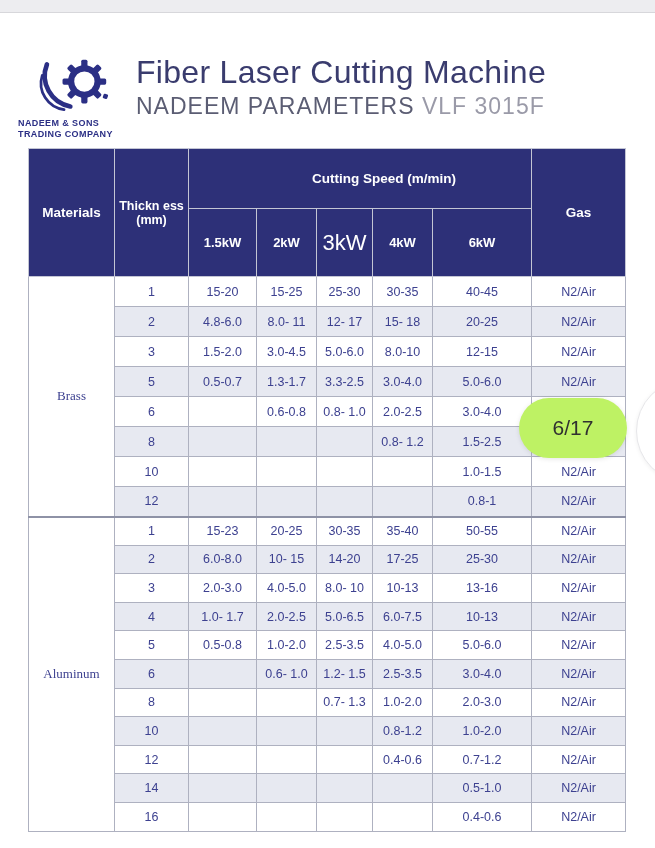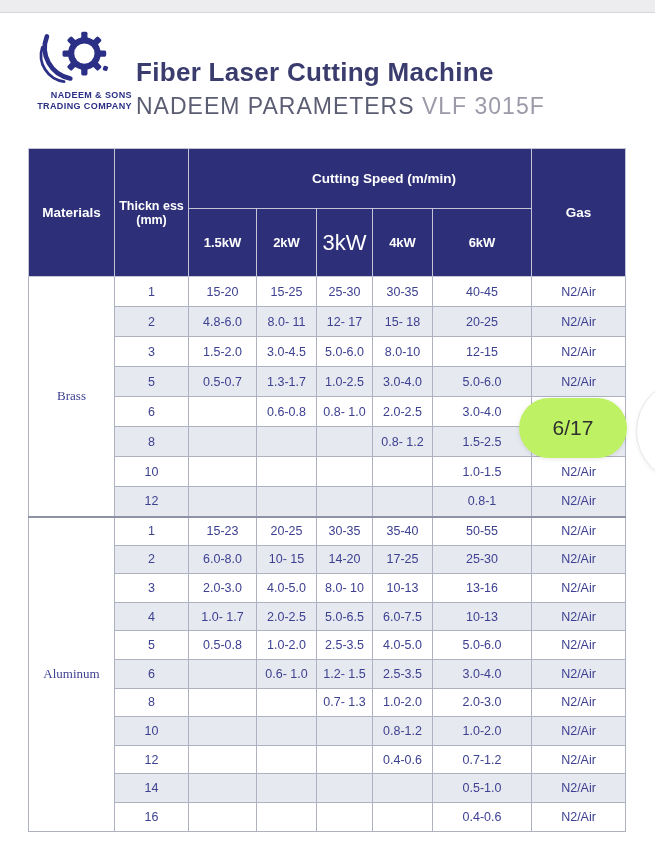--- a/index.html
+++ b/index.html
@@ -8,29 +8,29 @@
     background:#ffffff;
     font-family:"Liberation Sans","DejaVu Sans",sans-serif;
   }
   .top-strip {
     position:absolute; left:0; top:0; width:655px; height:13px;
     background:#ededf0; border-bottom:1px solid #d7d7db;
   }
   .page { position:absolute; left:0; top:14px; width:655px; height:834px; background:#ffffff; }
 
   
-  .logo-block { position:absolute; left:18px; top:16px; width:114px; text-align:right; }
+  .logo-block { position:absolute; left:18px; top:44px; width:114px; text-align:left; }
   .logo-svg { display:block; margin:0 auto; }
   .company-name {
     margin-top:2px; color:#2b2f85; font-weight:bold; font-size:9px;
     letter-spacing:0.4px; line-height:11px;
   }
   .title-block { position:absolute; left:136px; top:40px; }
   .main-title {
-    color:#3a3c6e; font-size:26px; font-weight:700; letter-spacing:0.3px; line-height:36px;
+    color:#3a3c6e; font-size:32px; font-weight:400; letter-spacing:0.3px; line-height:36px;
   }
   .sub-title {
     margin-top:3px; color:#5b5d73; font-size:23px; font-weight:500; letter-spacing:1px;
   }
   .model { color:#9a9aa8; font-weight:400; letter-spacing:1px;margin-top:31px; }
 
   
   .tbl-wrap { position:absolute; left:28px; top:134px; width:598px; }
   table {
     width:598px; border-collapse:collapse; table-layout:fixed;
@@ -157,21 +157,21 @@
             <td>3.0-4.5</td>
             <td>5.0-6.0</td>
             <td>8.0-10</td>
             <td>12-15</td>
             <td>N2/Air</td>
           </tr>
           <tr class="row-h-brass shaded">
             <td>5</td>
             <td>0.5-0.7</td>
             <td>1.3-1.7</td>
-            <td>1.0-2.5</td>
+            <td>3.3-2.5</td>
             <td>3.0-4.0</td>
             <td>5.0-6.0</td>
             <td>N2/Air</td>
           </tr>
           <tr class="row-h-brass">
             <td>6</td>
             <td></td>
             <td>0.6-0.8</td>
             <td>0.8- 1.0</td>
             <td>2.0-2.5</td>

